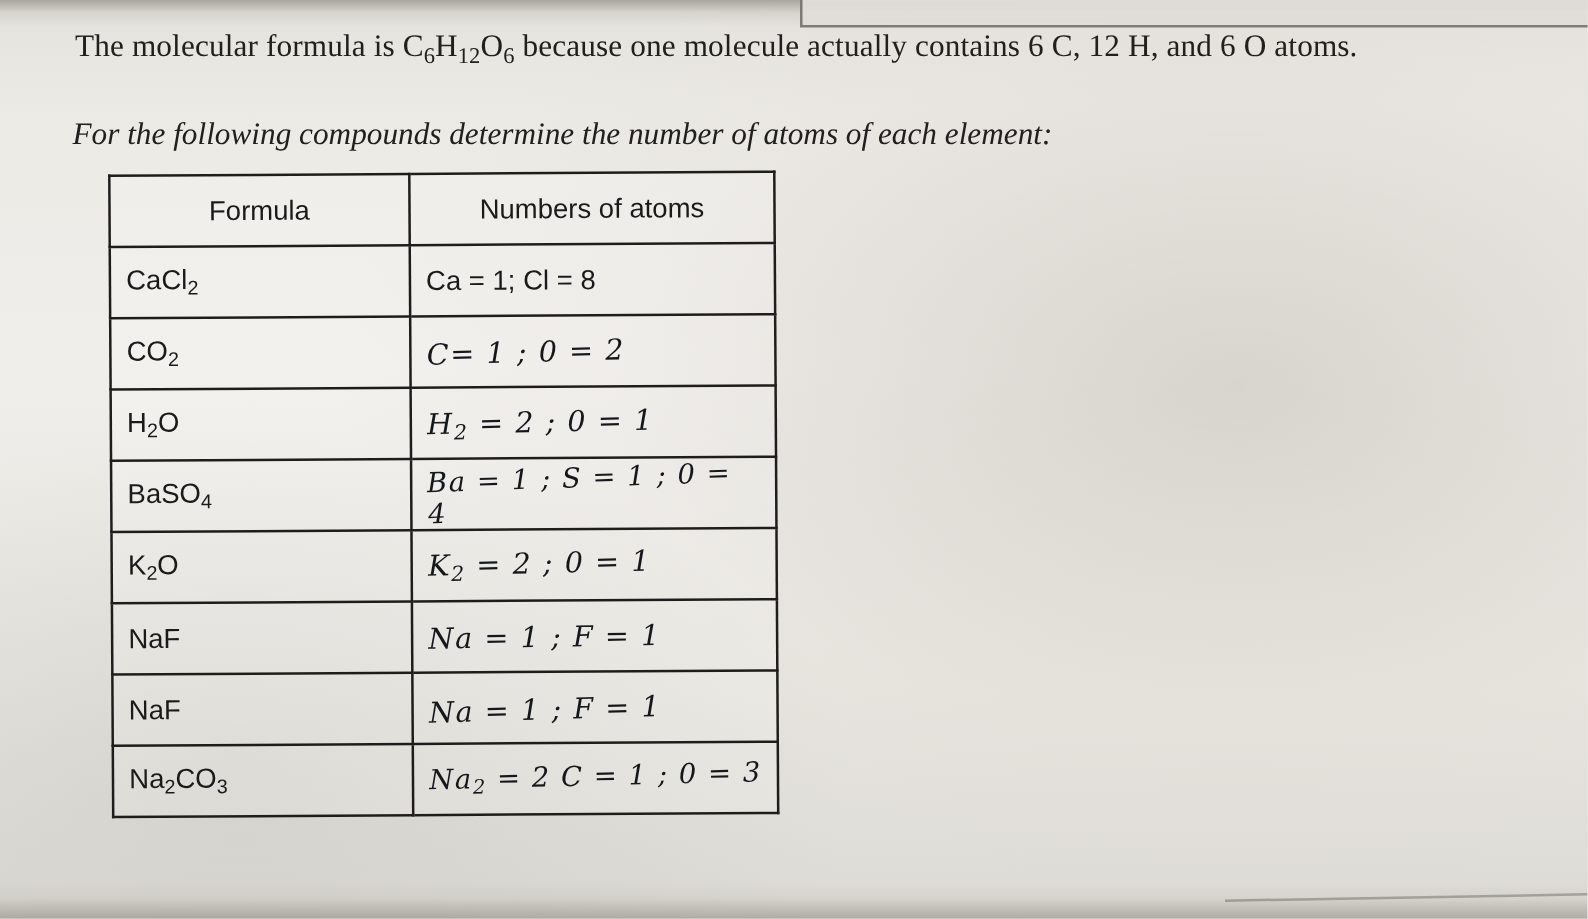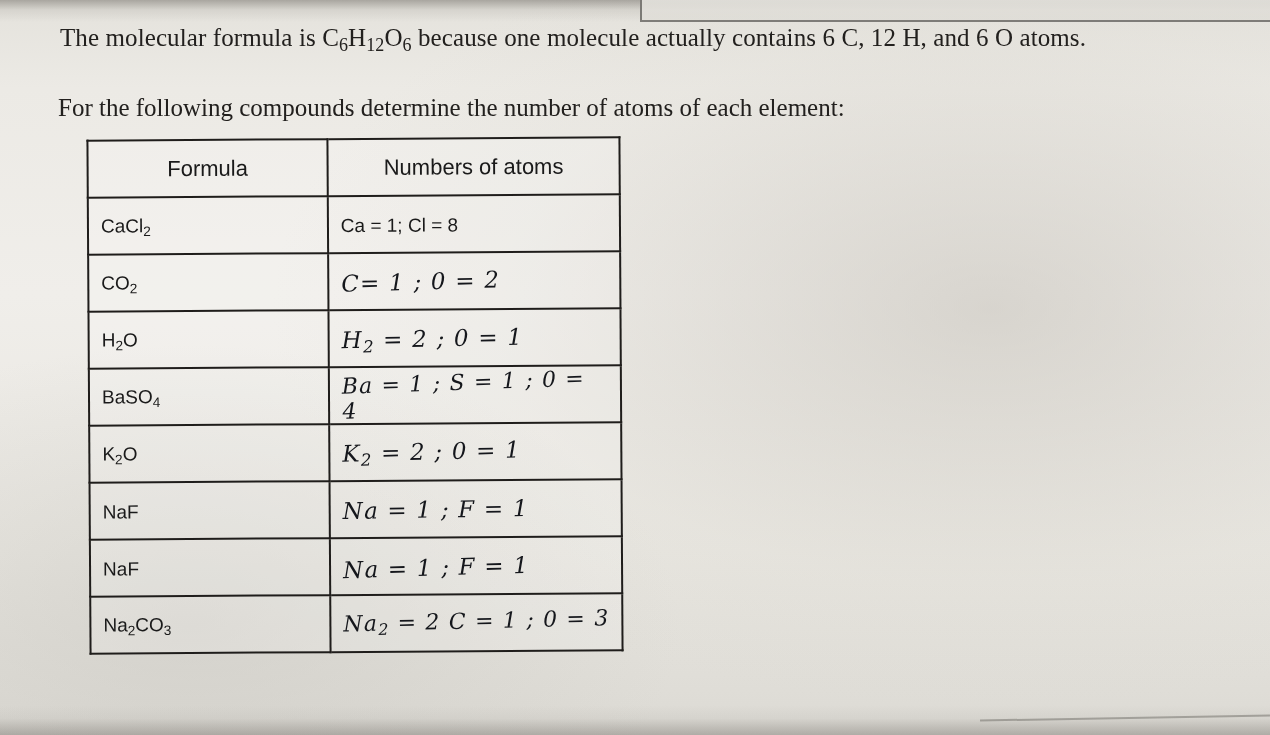--- a/index.html
+++ b/index.html
@@ -92,20 +92,21 @@
     letter-spacing: 0.1px;
   }
   .line2 {
     position: absolute;
     top: 92px;
     left: 58px;
     width: 1180px;
     font-size: 25px;
     color: #22201e;
     line-height: 1.25;
+    font-style: italic;
   }
   sub {
     font-size: 0.72em;
     vertical-align: -0.28em;
   }
 
   
   .tbl-wrap {
     position: absolute;
     top: 138px;
@@ -137,21 +138,21 @@
     width: 265px;
     text-align: left;
   }
   table.atoms td.answer {
     width: 265px;
     text-align: left;
     position: relative;
   }
   .printed {
     font-family: "Liberation Sans", sans-serif;
-    font-size: 19px;
+    font-size: 22px;
   }
   
   .hand {
     font-family: "DejaVu Serif", serif;
     font-size: 23px;
     color: #15171c;
     font-style: italic;
     letter-spacing: 1.2px;
     display: inline-block;
   }

